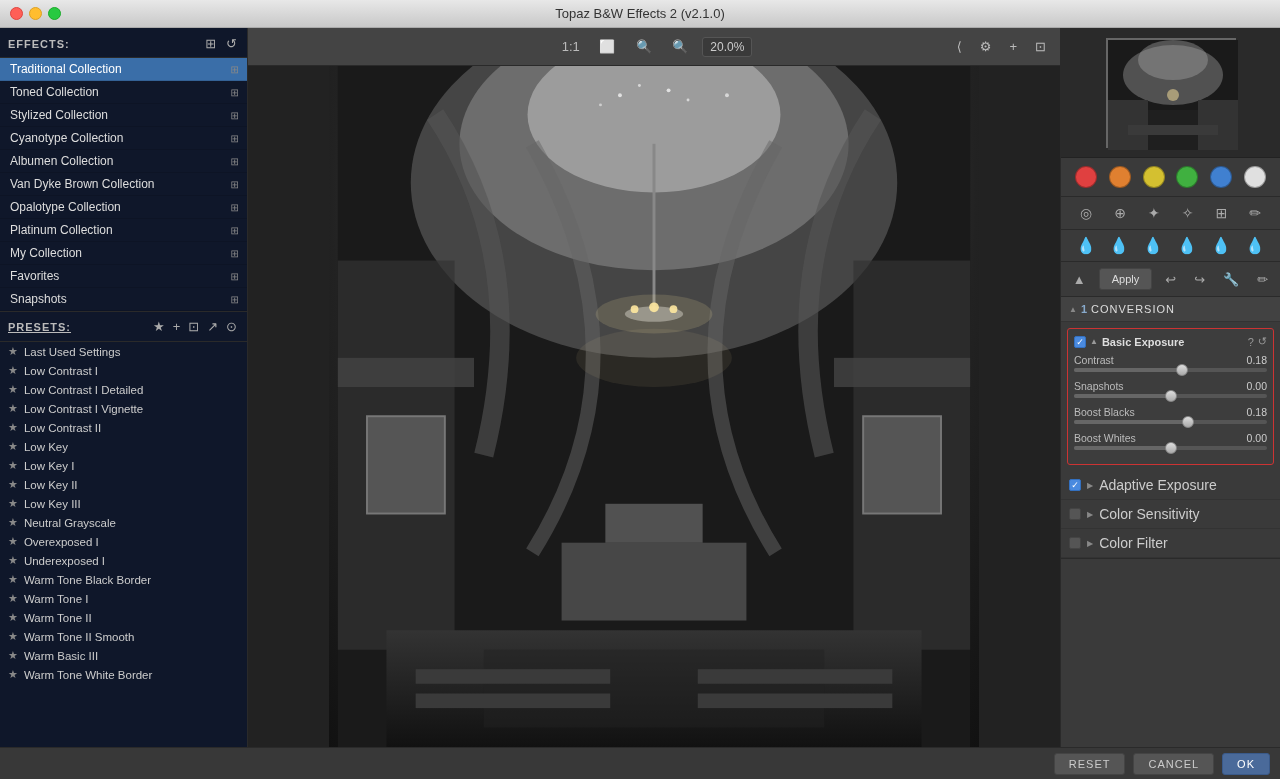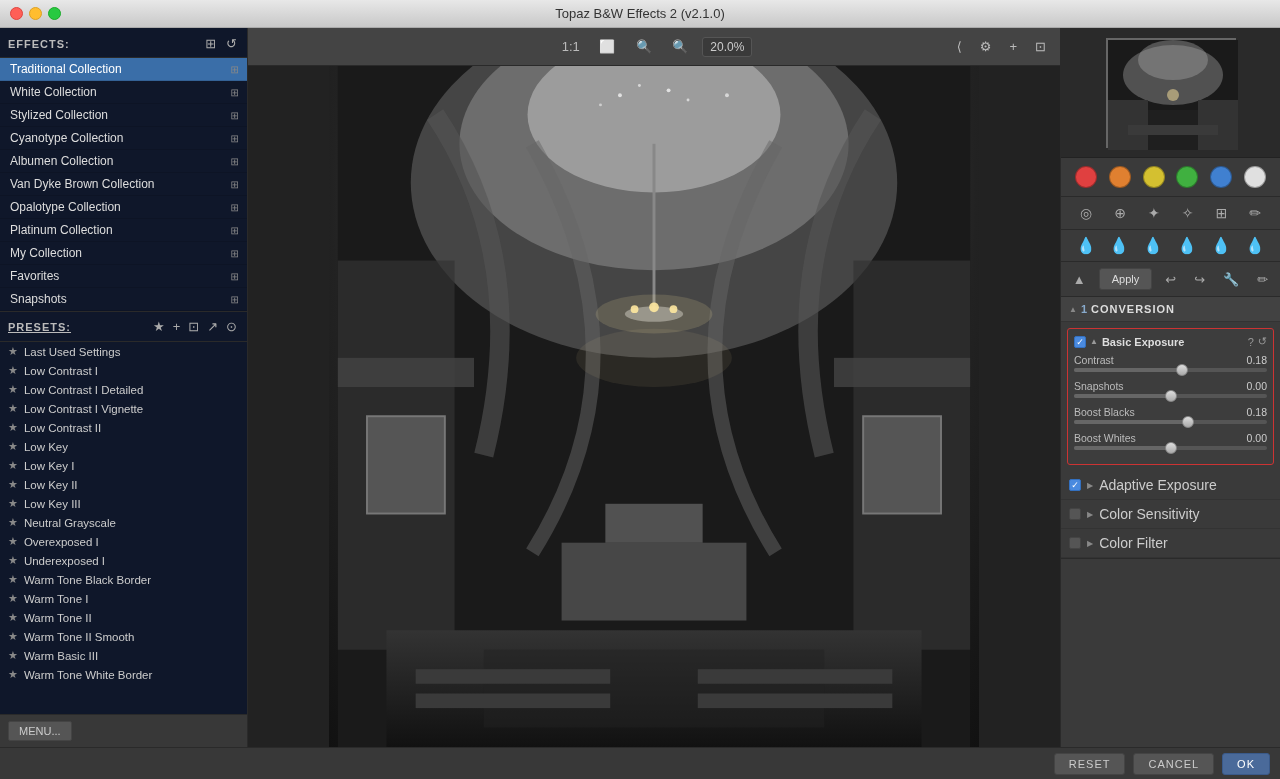--- a/index.html
+++ b/index.html
@@ -345,21 +345,21 @@
     #conversion-header {
       display: flex;
       align-items: center;
       padding: 6px 8px;
       background: #424242;
       cursor: pointer;
       border-bottom: 1px solid #333;
     }
     .conversion-title {
       font-size: 11px;
-      font-weight: bold;
+      font-weight: normal;
       color: #ddd;
       letter-spacing: 1px;
     }
     .section-num {
       color: #88aacc;
       font-size: 11px;
       font-weight: bold;
       margin-right: 4px;
     }
     .triangle-down {
@@ -554,21 +554,21 @@
         <button class="icon-btn">↺</button>
       </div>
     </div>
 
     <ul id="collections-list">
       <li class="active">
         <span class="coll-name">Traditional Collection</span>
         <span class="grid-icon">⊞</span>
       </li>
       <li>
-        <span class="coll-name">White Collection</span>
+        <span class="coll-name">Toned Collection</span>
         <span class="grid-icon">⊞</span>
       </li>
       <li>
         <span class="coll-name">Stylized Collection</span>
         <span class="grid-icon">⊞</span>
       </li>
       <li>
         <span class="coll-name">Cyanotype Collection</span>
         <span class="grid-icon">⊞</span>
       </li>
@@ -683,23 +683,20 @@
             <span class="star">★</span>
             <span>Warm Basic III</span>
           </li>
         <li>
             <span class="star">★</span>
             <span>Warm Tone White Border</span>
           </li>
       </ul>
     </div>
 
-    <div id="menu-bar">
-      <button id="menu-btn">MENU...</button>
-    </div>
   </div>
 
   <div id="center-area">
     <div id="toolbar">
       <button class="toolbar-btn">1:1</button>
       <button class="toolbar-btn">⬜</button>
       <button class="toolbar-btn">🔍</button>
       <button class="toolbar-btn">🔍</button>
       <input id="zoom-level" type="text" value="20.0%" style="">
       <div class="toolbar-right">

